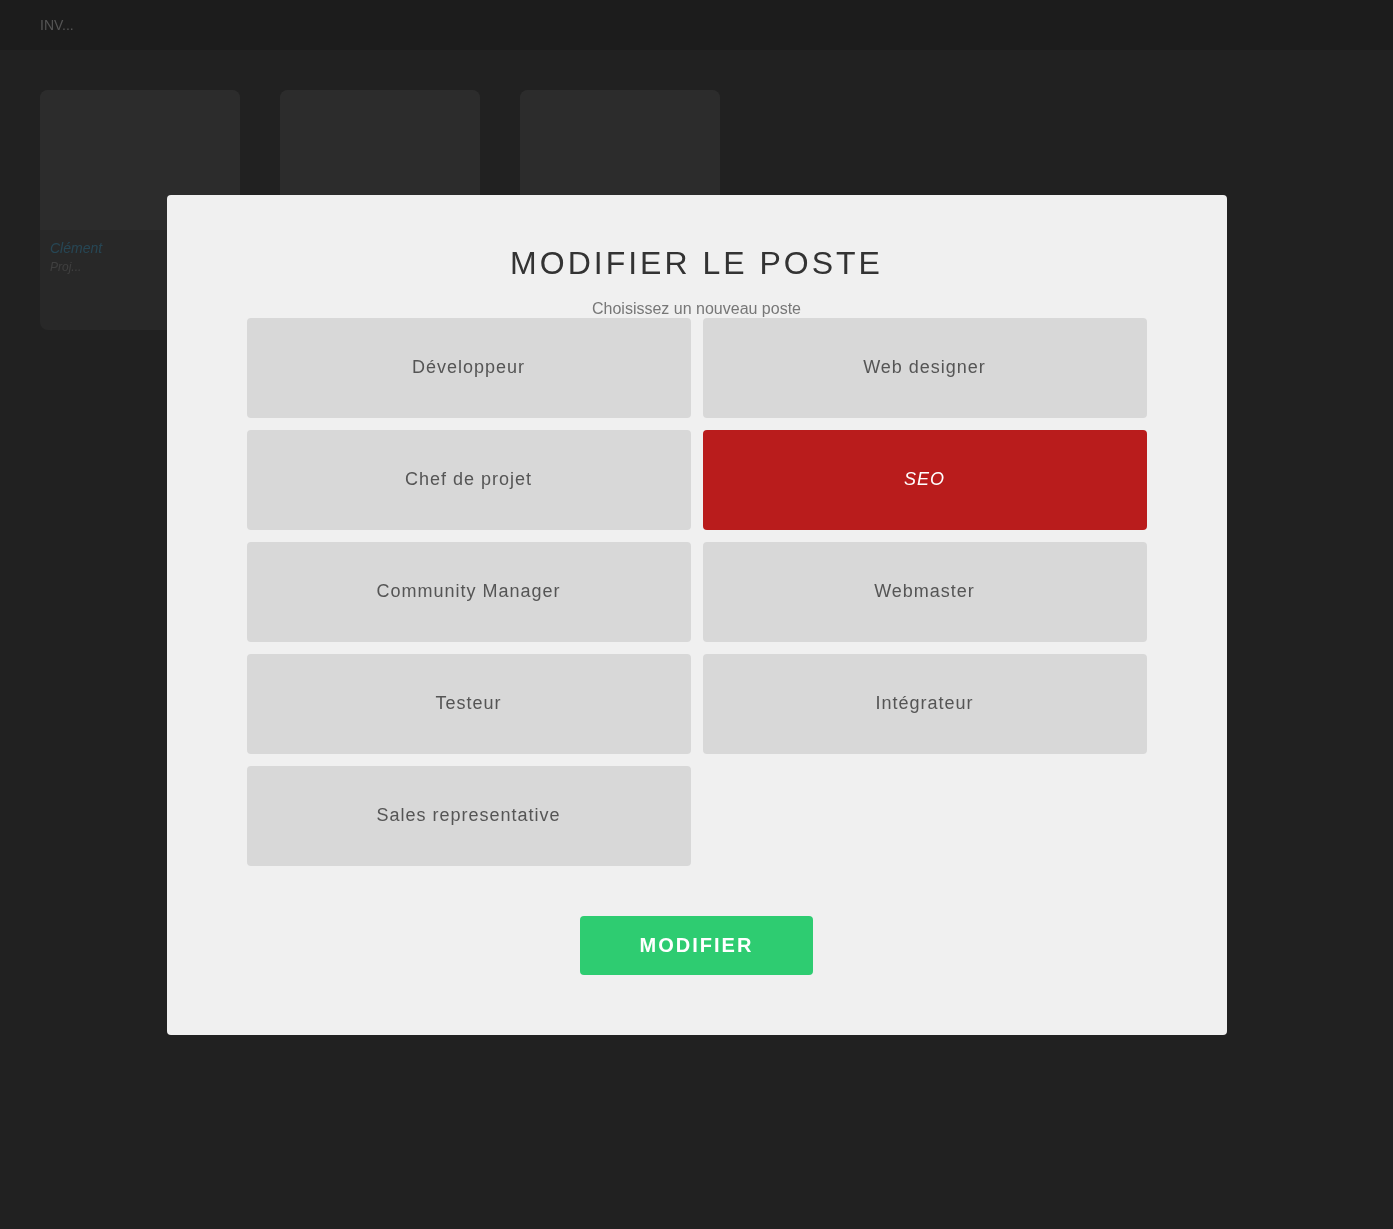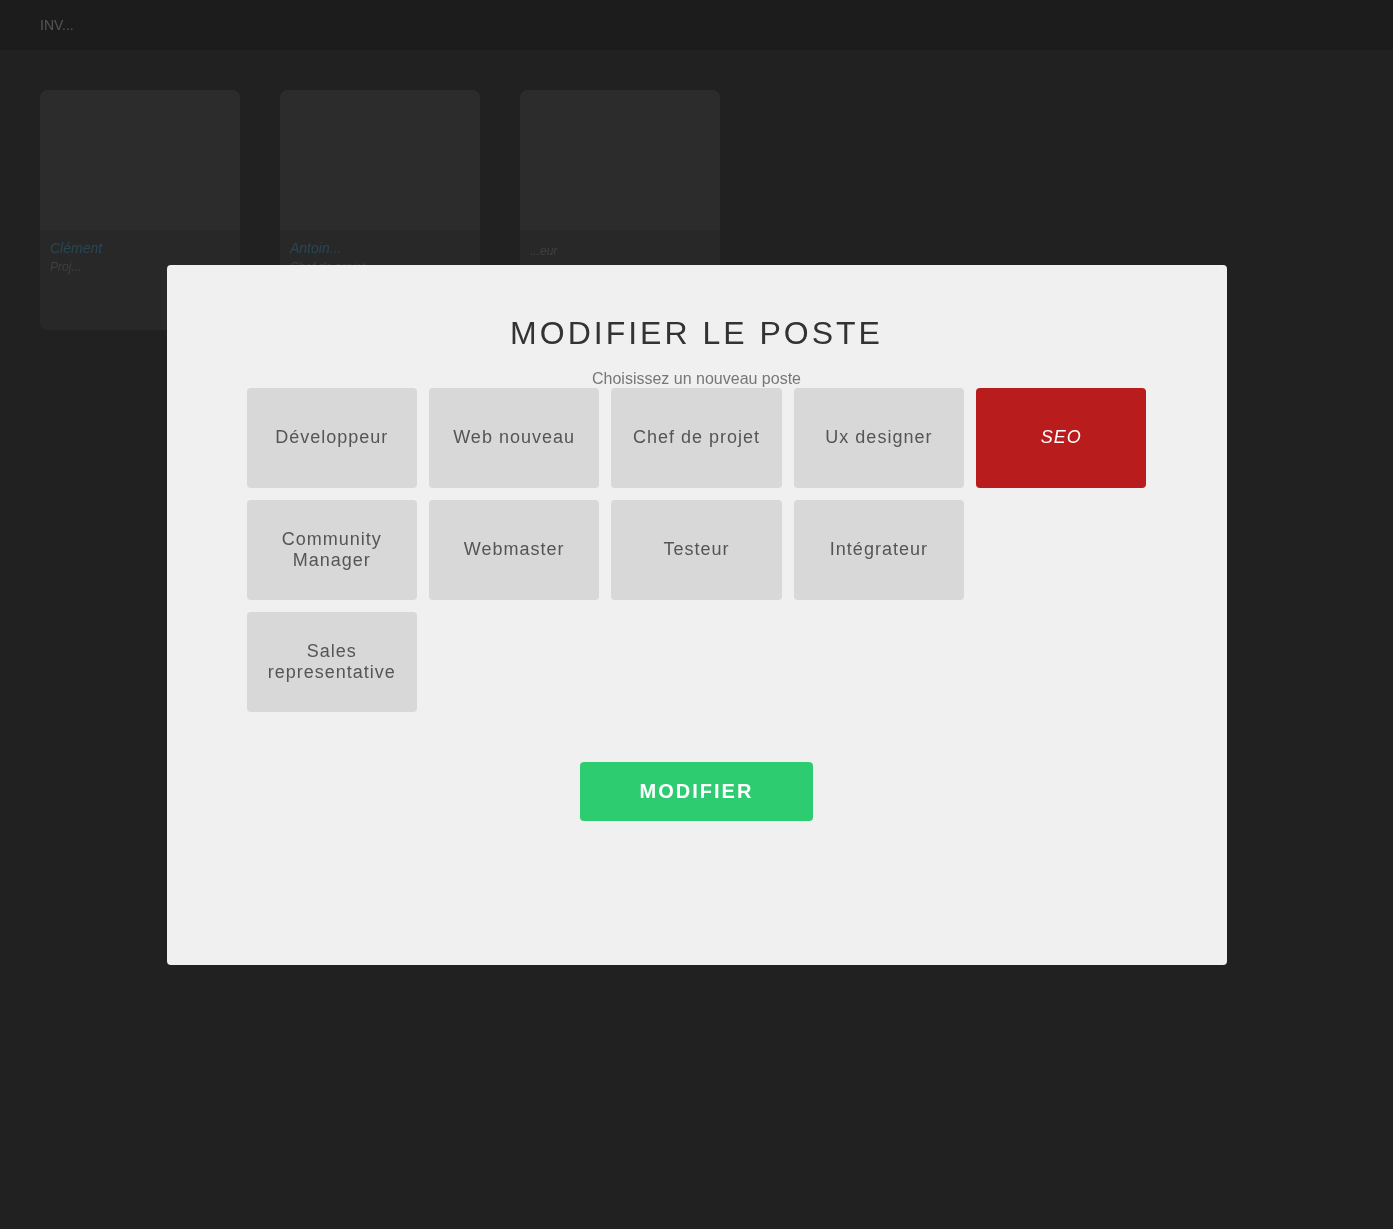--- a/index.html
+++ b/index.html
@@ -135,21 +135,21 @@
     }
 
     .modal-subtitle {
       font-size: 16px;
       color: #777;
     }
 
     
     .roles-grid {
       display: grid;
-      grid-template-columns: repeat(5, 1fr);
+      grid-template-columns: repeat(2, 1fr);
       gap: 12px;
       width: 100%;
       margin-bottom: 50px;
     }
 
     .role-btn {
       height: 100px;
       border: none;
       border-radius: 4px;
       font-size: 18px;
@@ -222,24 +222,23 @@
 
 <div class="overlay">
 
   <div class="modal">
     <h1 class="modal-title">MODIFIER LE POSTE</h1>
     <p class="modal-subtitle">Choisissez un nouveau poste</p>
 
     <div class="roles-grid">
 
       <button class="role-btn default">Développeur</button>
-      <button class="role-btn default">Web nouveau</button>
+      <button class="role-btn default">Web designer</button>
       <button class="role-btn default">Chef de projet</button>
 
-      <button class="role-btn default">Ux designer</button>
       <button class="role-btn selected">SEO</button>
       <button class="role-btn default">Community Manager</button>
 
       <button class="role-btn default">Webmaster</button>
       <button class="role-btn default">Testeur</button>
       <button class="role-btn default">Intégrateur</button>
 
       <button class="role-btn default col-1">Sales representative</button>
     </div>
 

